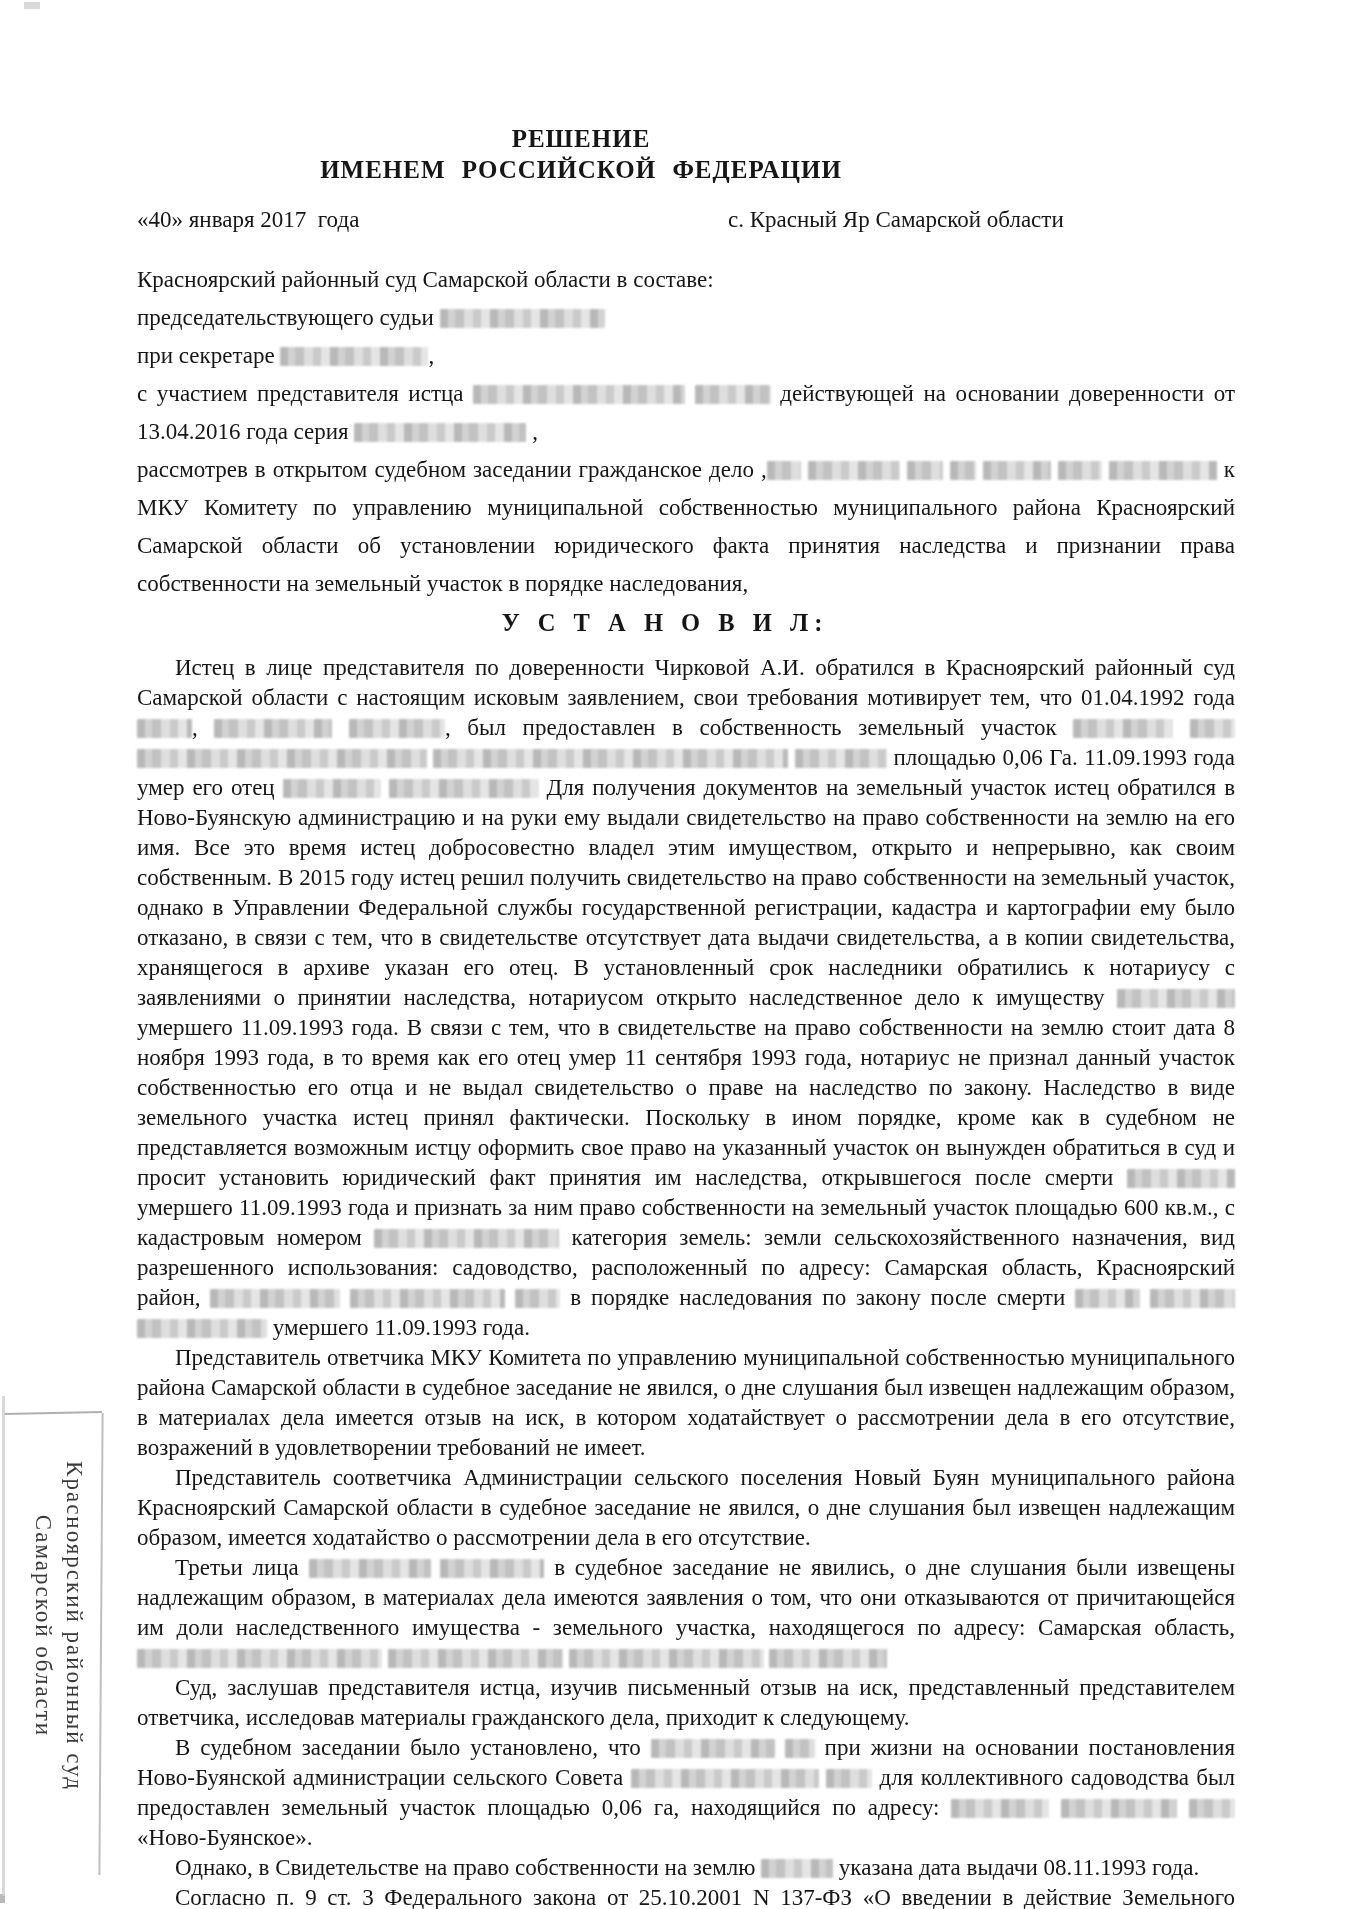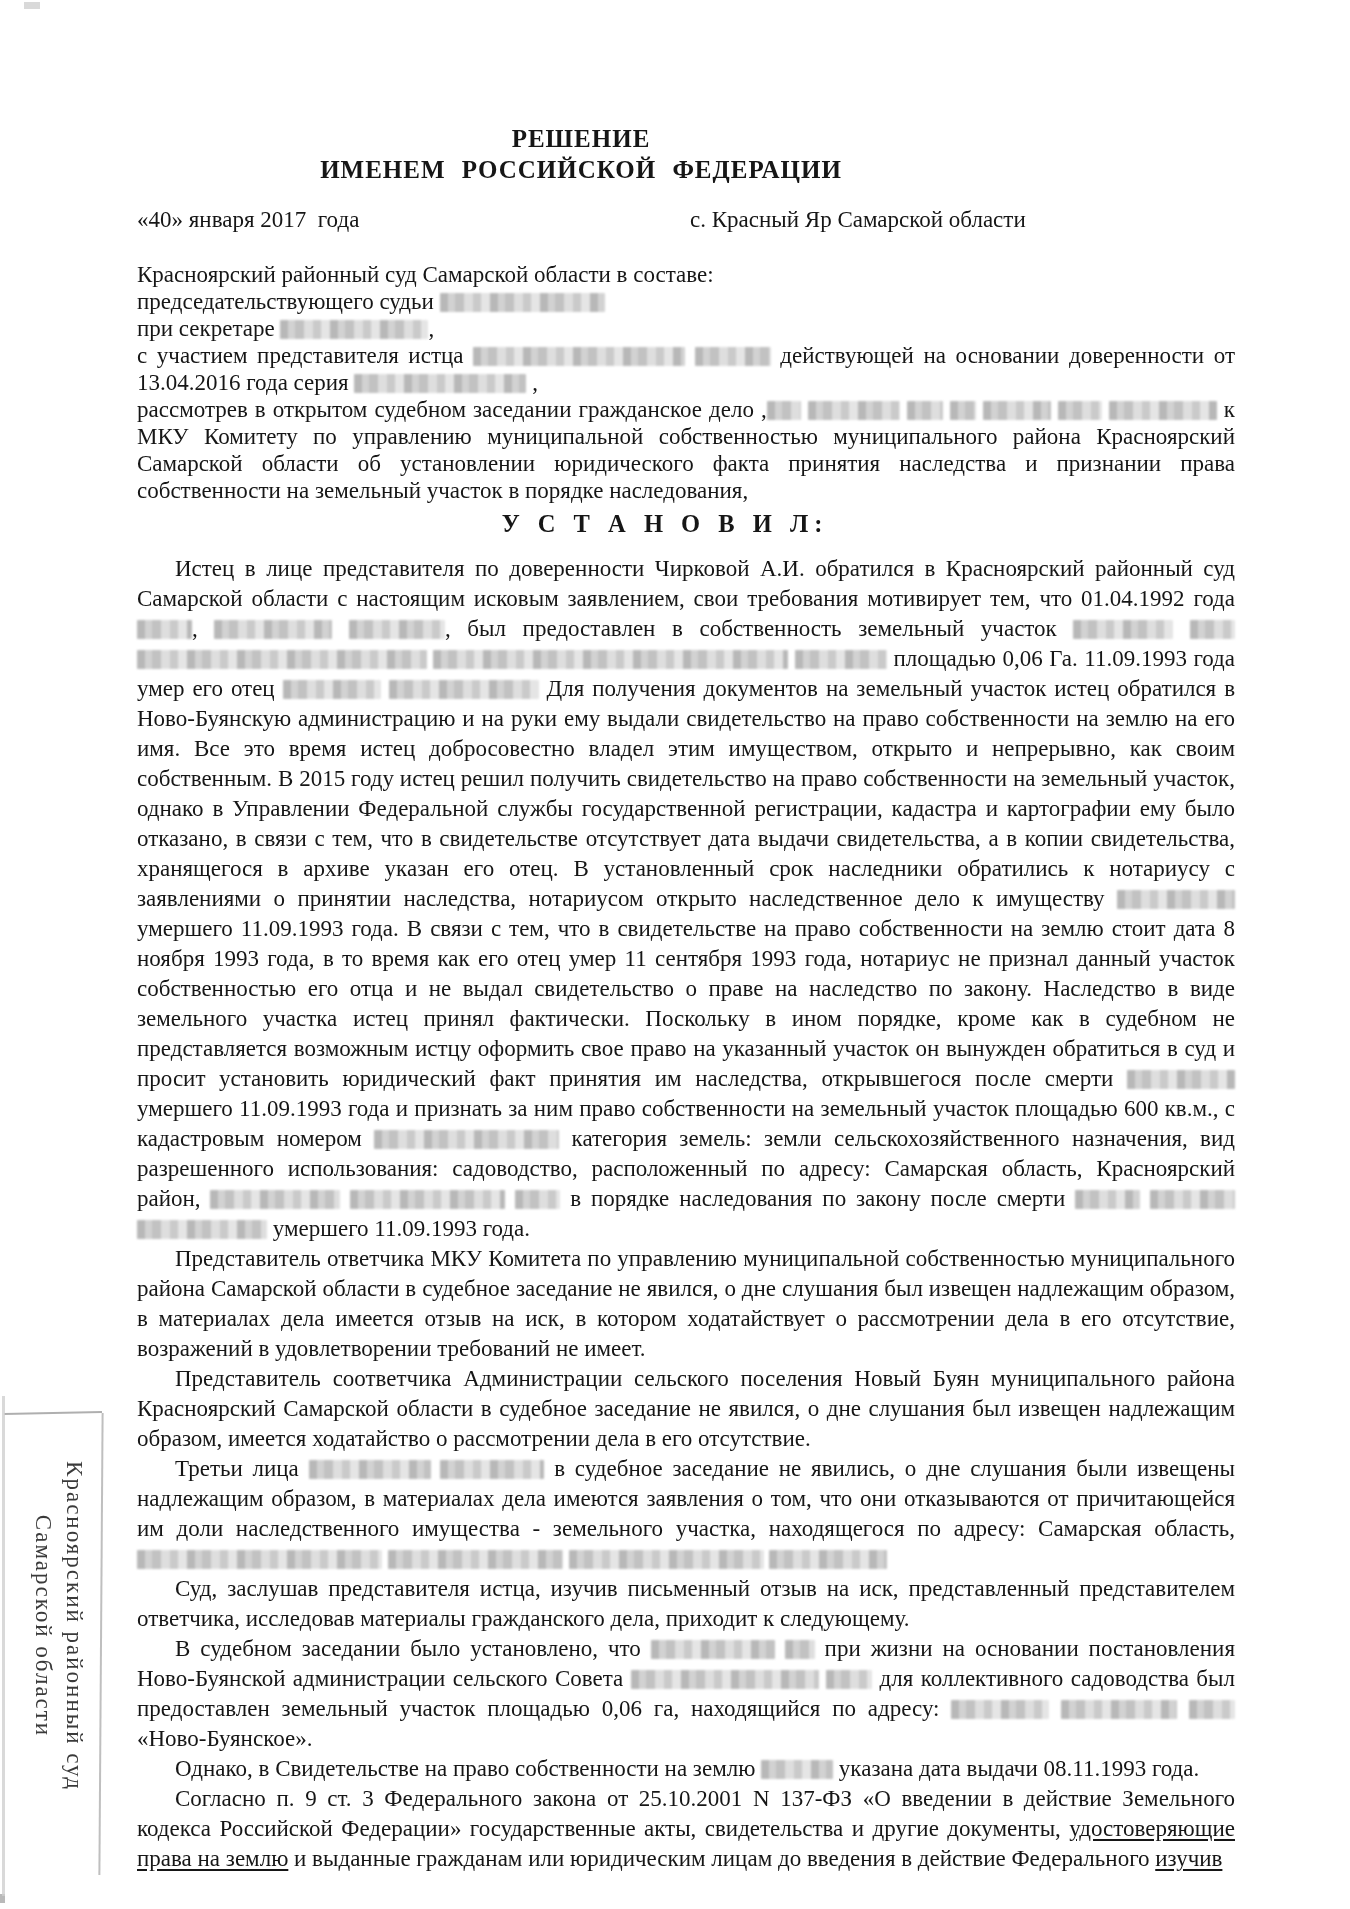--- a/index.html
+++ b/index.html
@@ -6,22 +6,22 @@
   .page{
     position:relative;width:1350px;height:1909px;background:#ffffff;overflow:hidden;
     font-family:"Liberation Serif","DejaVu Serif",serif;color:#161616;
   }
   .content{position:absolute;left:137px;top:0;width:1098px;margin-top:40px;}
   .title{margin-top:83px;text-align:center;transform:translateX(-105px);
     font-weight:bold;font-size:25px;line-height:31px;letter-spacing:1px;}
   .title .t2{word-spacing:9px;}
   .dateline{position:relative;margin-top:22px;height:30px;font-size:23px;}
   .dl-left{position:absolute;left:0;top:0;white-space:pre;}
-  .dl-right{position:absolute;left:553px;top:0;white-space:pre;}
-  .intro{margin-top:24px;font-size:23px;line-height:27px;text-align:justify;}
+  .dl-right{position:absolute;left:591px;top:0;white-space:pre;}
+  .intro{margin-top:24px;font-size:23px;line-height:38px;text-align:justify;}
   .section-heading{margin-top:6px;font-weight:bold;font-size:24.5px;letter-spacing:6px;
     text-align:center;transform:translateX(-21px);}
   .paragraphs{margin-top:16px;}
   .para{margin:0;font-size:23px;line-height:30px;text-align:justify;text-indent:38px;}
   .redact{
     display:inline-block;height:19px;vertical-align:-3px;border-radius:1px;
     background-image:
       repeating-linear-gradient(90deg,#b3b3b3 0 8px,#cfcfcf 8px 15px,#bdbdbd 15px 24px,#dcdcdc 24px 33px,#c6c6c6 33px 41px,#e3e3e3 41px 50px),
       repeating-linear-gradient(0deg,rgba(255,255,255,.45) 0 5px,rgba(255,255,255,0) 5px 10px,rgba(255,255,255,.28) 10px 14px,rgba(255,255,255,0) 14px 19px);
     filter:blur(1.2px);opacity:.92;

